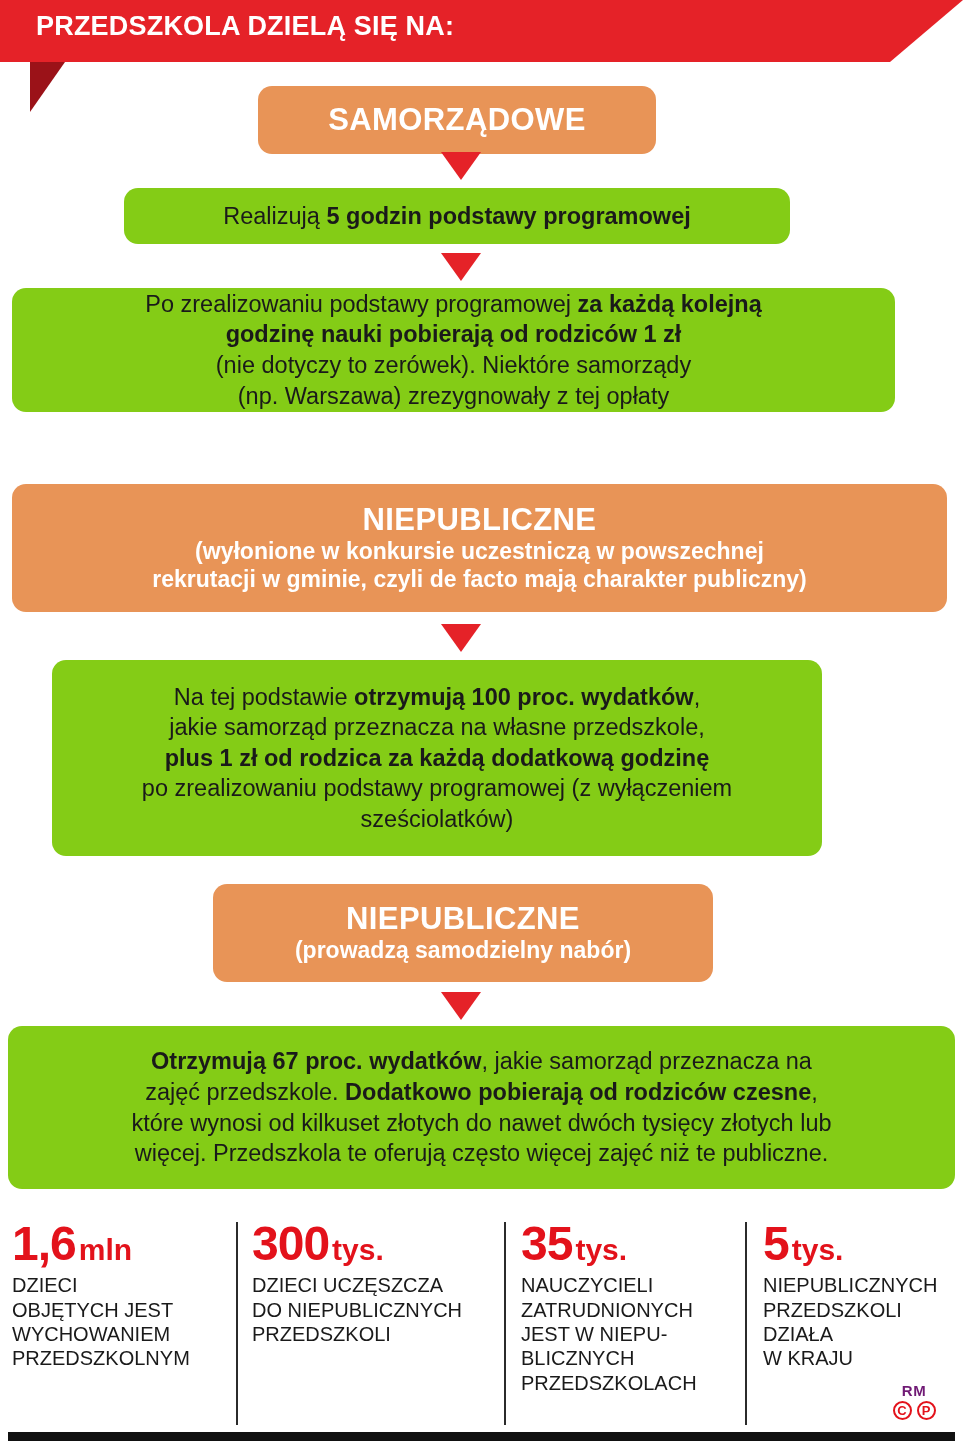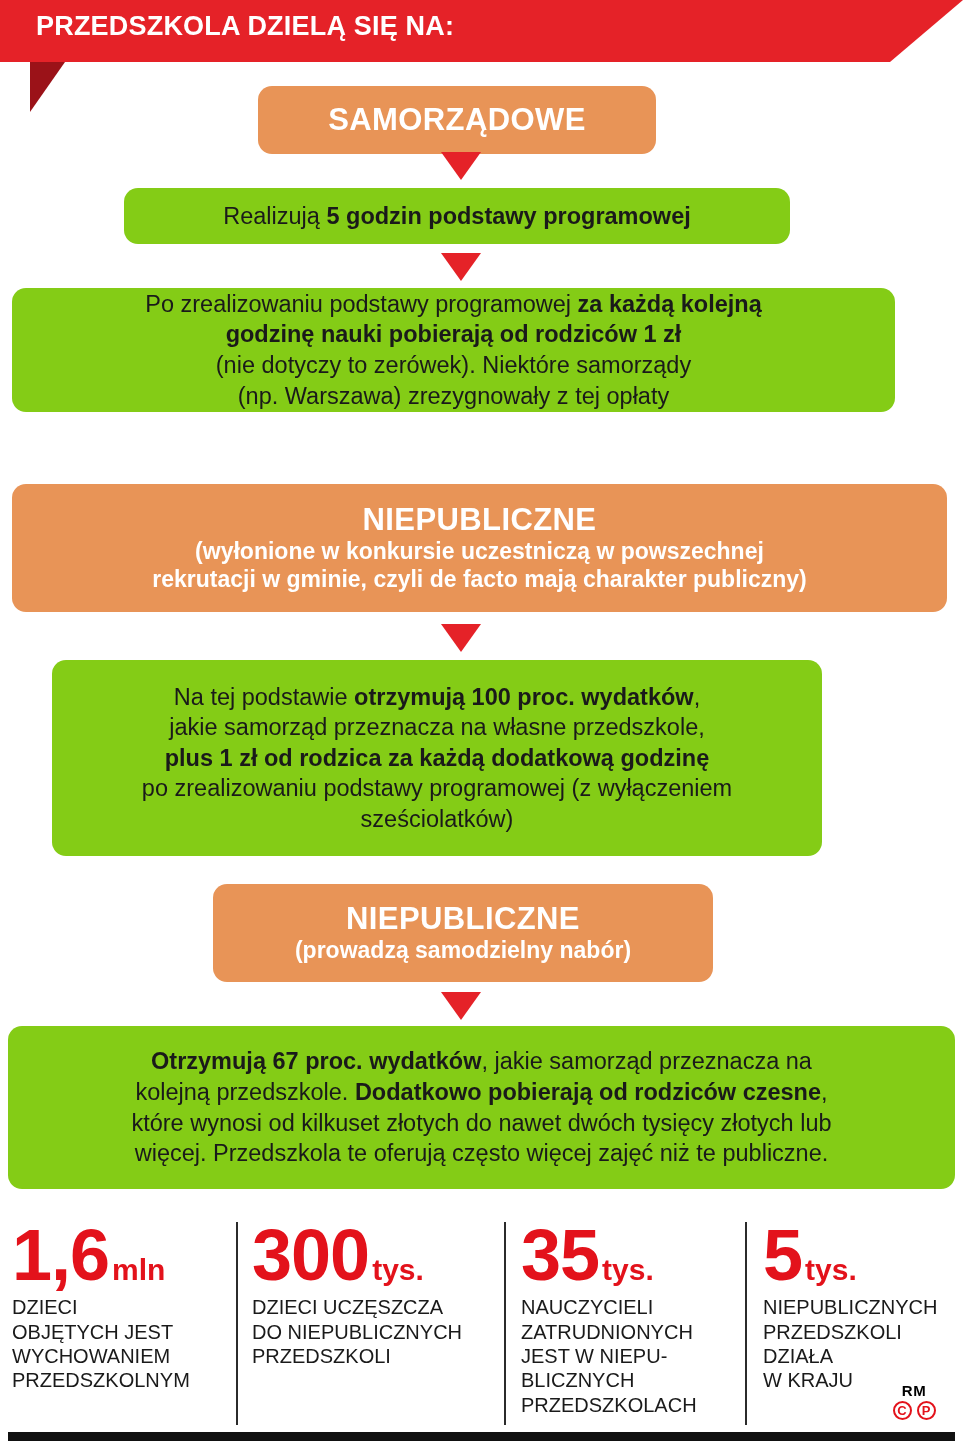--- a/index.html
+++ b/index.html
@@ -112,21 +112,21 @@
   }
   .stat-col.sep { border-right: 2px solid #2b2b2b; }
   .stat-num-row {
     display: flex;
     align-items: baseline;
     white-space: nowrap;
   }
   .stat-num {
     color: #E3121B;
     font-weight: bold;
-    font-size: 72px;
+    font-size: 48px;
     line-height: 0.92;
     letter-spacing: -1px;
   }
   .stat-unit {
     color: #E3121B;
     font-weight: bold;
     font-size: 30px;
     line-height: 1;
     margin-left: 3px;
   }
@@ -151,21 +151,21 @@
   .credit {
     position: absolute;
     right: 13px;
     top: 1383px;
     width: 72px;
     text-align: center;
   }
   .credit-rm {
     font-size: 15px;
     font-weight: bold;
-    color: #000000;
+    color: #701a75;
     letter-spacing: 0.5px;
     line-height: 1;
   }
   .credit-marks {
     margin-top: 3px;
     display: flex;
     justify-content: center;
     gap: 5px;
   }
   .mark {
@@ -233,21 +233,21 @@
 <div class="box box-orange" style="left:213px; top:884px; width:500px; height:98px;">
   <div class="head-main">NIEPUBLICZNE</div>
   <div class="head-sub">(prowadzą samodzielny nabór)</div>
 </div>
 
 <div class="arrow" style="left:441px; top:992px;"></div>
 
 <div class="box box-beige" style="left:8px; top:1026px; width:947px; height:163px;">
   <div class="para">
     <b>Otrzymują 67 proc. wydatków</b><span>, jakie samorząd przeznacza na</span><br>
-    <span>kolejną przedszkole. </span><b>Dodatkowo pobierają od rodziców czesne</b><span>,</span><br>
+    <span>zajęć przedszkole. </span><b>Dodatkowo pobierają od rodziców czesne</b><span>,</span><br>
     <span>które wynosi od kilkuset złotych do nawet dwóch tysięcy złotych lub</span><br>
     <span>więcej. Przedszkola te oferują często więcej zajęć niż te publiczne.</span>
   </div>
 </div>
 
 <div class="stats">
 
   <div class="stat-col sep" style="width:238px; padding-left:12px;">
     <div class="stat-num-row">
       <span class="stat-num">1,6</span>

